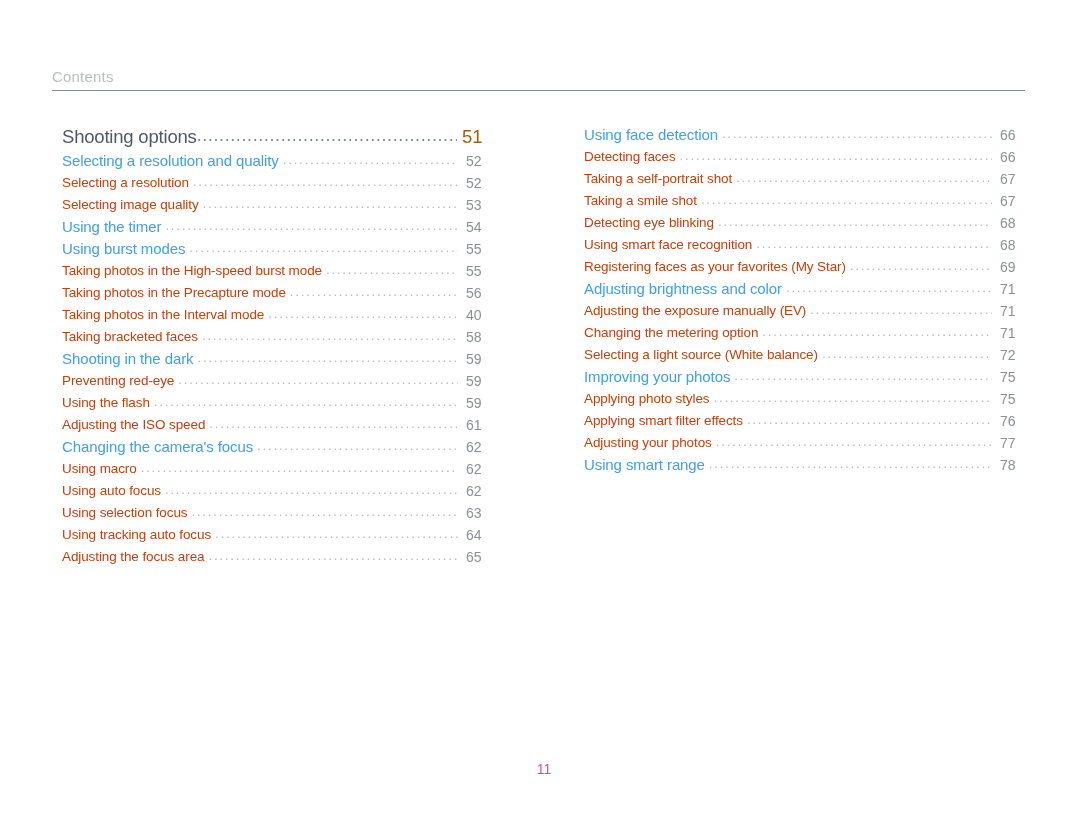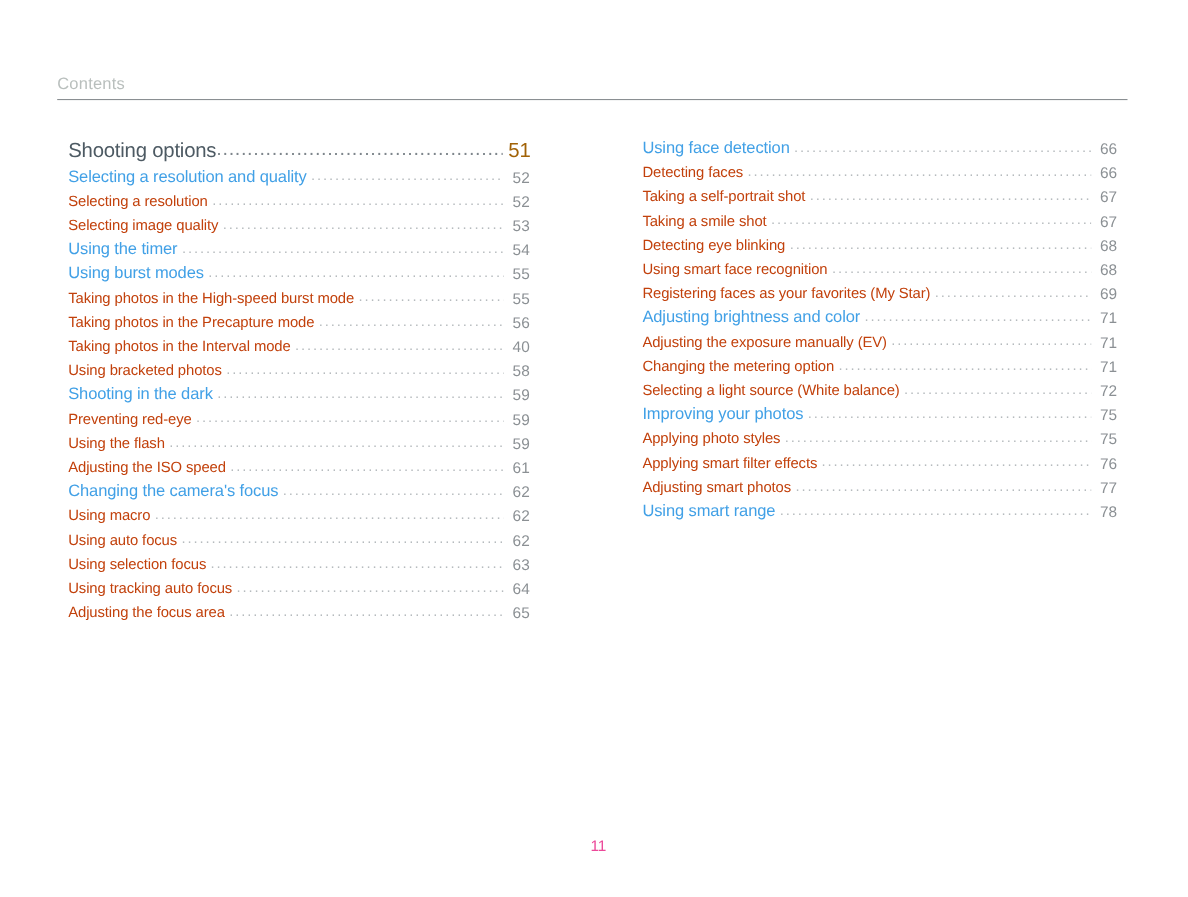--- a/index.html
+++ b/index.html
@@ -212,21 +212,21 @@
           <span class="toc-label">Taking photos in the Precapture mode</span>
           <span class="toc-dots"></span>
           <span class="toc-page">56</span>
         </div>
         <div class="toc-row level-sub">
           <span class="toc-label">Taking photos in the Interval mode</span>
           <span class="toc-dots"></span>
           <span class="toc-page">40</span>
         </div>
         <div class="toc-row level-sub">
-          <span class="toc-label">Using bracketed photos</span>
+          <span class="toc-label">Taking bracketed faces</span>
           <span class="toc-dots"></span>
           <span class="toc-page">58</span>
         </div>
         <div class="toc-row level-section">
           <span class="toc-label">Shooting in the dark</span>
           <span class="toc-dots"></span>
           <span class="toc-page">59</span>
         </div>
         <div class="toc-row level-sub">
           <span class="toc-label">Preventing red-eye</span>
@@ -339,21 +339,21 @@
           <span class="toc-label">Applying photo styles</span>
           <span class="toc-dots"></span>
           <span class="toc-page">75</span>
         </div>
         <div class="toc-row level-sub">
           <span class="toc-label">Applying smart filter effects</span>
           <span class="toc-dots"></span>
           <span class="toc-page">76</span>
         </div>
         <div class="toc-row level-sub">
-          <span class="toc-label">Adjusting smart photos</span>
+          <span class="toc-label">Adjusting your photos</span>
           <span class="toc-dots"></span>
           <span class="toc-page">77</span>
         </div>
         <div class="toc-row level-section">
           <span class="toc-label">Using smart range</span>
           <span class="toc-dots"></span>
           <span class="toc-page">78</span>
         </div>
       </div>
   </div>

